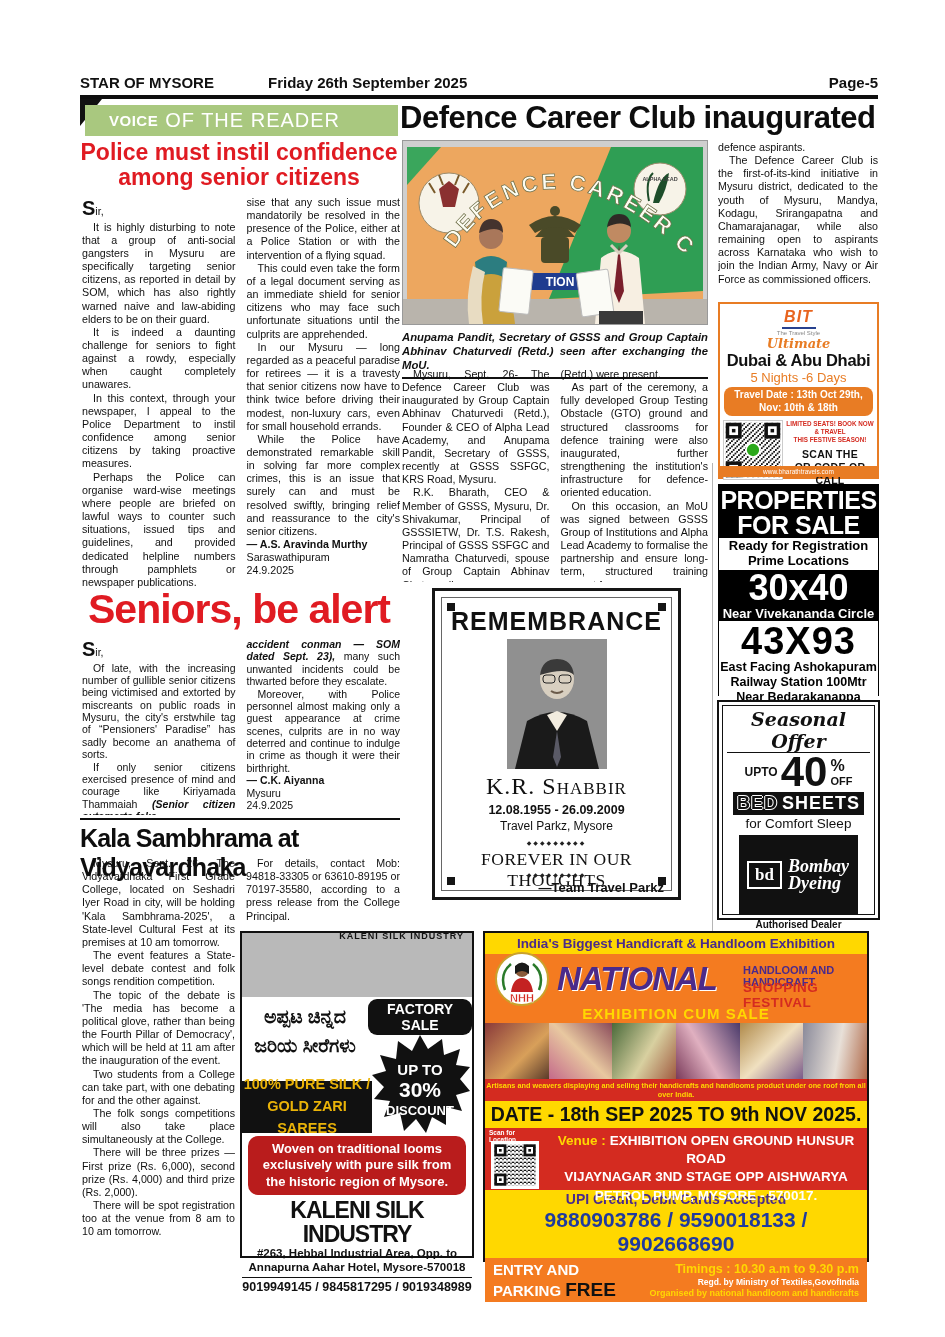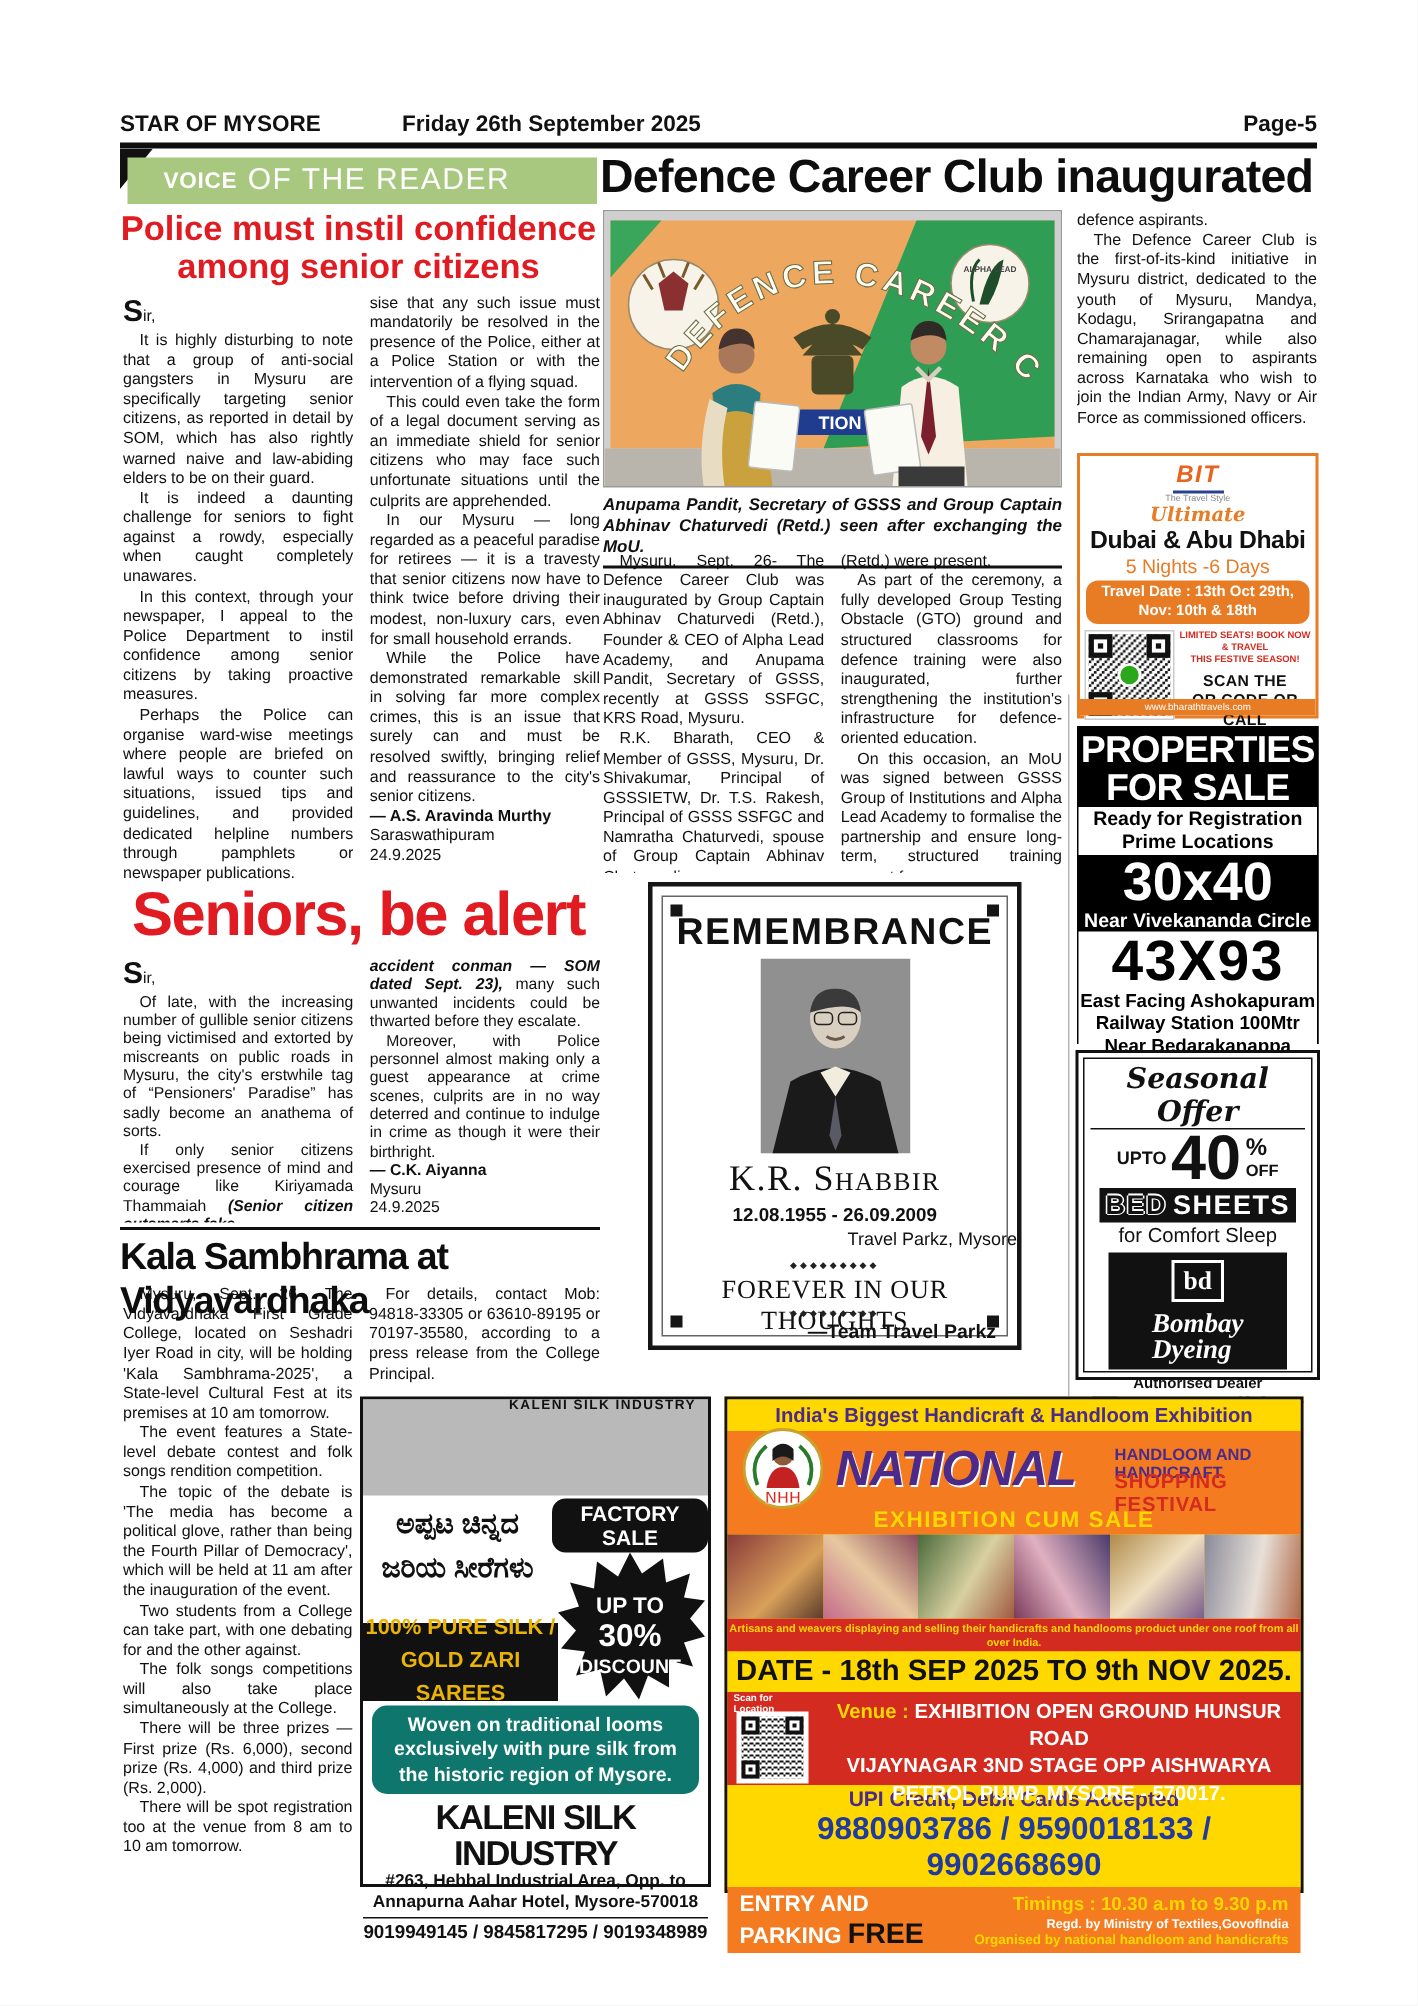--- a/index.html
+++ b/index.html
@@ -31,21 +31,21 @@
   .caption{font-weight:bold;font-style:italic;font-size:11.3px;line-height:1.25;text-align:justify;
            border-bottom:2px solid #111;padding-bottom:5px;}
   .ovh{overflow:hidden;}
   
   .rem{border:3px solid #151515;background:#fff;box-sizing:border-box;}
   .rem-inner{position:absolute;inset:6px;border:1px solid #666;}
   .remsq{position:absolute;width:8px;height:8px;background:#151515;}
   .rem-title{font-size:25px;font-weight:800;text-align:center;letter-spacing:1px;}
   .rem-name{font-family:"Liberation Serif",serif;font-variant:small-caps;font-size:24px;text-align:center;letter-spacing:1px;}
   .rem-dates{font-size:12.5px;font-weight:bold;text-align:center;}
-  .rem-org{font-size:12px;text-align:right;}
+  .rem-org{font-size:12px;text-align:center;}
   .rem-orn{font-size:6px;text-align:center;letter-spacing:2px;color:#222;}
   .rem-msg{font-family:"Liberation Serif",serif;font-size:17.5px;text-align:center;letter-spacing:.5px;}
   .rem-sign{font-size:13px;font-weight:800;text-align:right;padding-right:14px;}
   
   .travel{border:2px solid #e87c24;background:#fff;box-sizing:border-box;text-align:center;}
   .bitlogo{font-size:16px;font-weight:900;font-style:italic;color:#e8641e;letter-spacing:1px;}
   .bitbar{width:34px;height:2px;background:#27418f;margin:1px auto;}
   .bittag{font-size:6px;color:#888;}
   .ult{font-family:"DejaVu Serif",serif;font-style:italic;font-weight:bold;color:#e87c24;font-size:13px;}
   .dubai{font-size:16.5px;font-weight:900;color:#111;letter-spacing:-0.3px;}
@@ -65,38 +65,38 @@
   .bed{border:2px solid #111;background:#fff;box-sizing:border-box;text-align:center;}
   .bed-inner{position:absolute;inset:3px;border:1px solid #111;}
   .seasonal{font-family:"DejaVu Serif",serif;font-style:italic;font-weight:bold;font-size:19px;}
   .upto40{display:flex;justify-content:center;align-items:center;gap:3px;}
   .upto{font-size:12px;font-weight:800;}
   .pct40{font-size:42px;font-weight:900;line-height:.9;}
   .pctcol{display:flex;flex-direction:column;align-items:flex-start;font-weight:900;}
   .bedband{background:#111;color:#fff;margin:1px 8px;font-size:18px;font-weight:900;letter-spacing:1px;padding:1px 0;}
   .bedhollow{color:#111;text-shadow:-1px 0 #fff,1px 0 #fff,0 -1px #fff,0 1px #fff;margin-right:4px;}
   .comfort{font-size:13.5px;}
-  .bombay{background:#111;color:#fff;margin:4px 14px;display:flex;align-items:center;gap:6px;padding:5px 8px;flex-direction:column;}
+  .bombay{background:#111;color:#fff;margin:4px 14px;display:flex;align-items:center;gap:6px;padding:23px 8px;}
   .bdlogo{border:2px solid #fff;color:#fff;font-family:"Liberation Serif",serif;font-weight:bold;font-size:17px;padding:2px 6px;}
   .bombaytxt{font-family:"Liberation Serif",serif;font-style:italic;font-weight:bold;font-size:18px;line-height:.95;text-align:left;}
   .dealer{font-size:10px;font-weight:bold;}
   .vastra{font-size:17px;font-weight:800;display:flex;align-items:center;justify-content:center;gap:4px;}
   .wlogo{background:#222;color:#fff;font-size:10px;font-weight:bold;padding:1px 4px;}
   .bphone{font-size:12.5px;font-weight:800;}
   .baddr{font-size:10.5px;font-weight:bold;line-height:1.25;}
   
   .mys{border:2px solid #111;background:#fff;box-sizing:border-box;}
   .myslogoband{background:#b9b9b9;text-align:center;padding-top:2px;}
   .myslogo{font-family:"Liberation Serif",serif;font-weight:bold;font-size:42px;letter-spacing:-2px;line-height:1;}
   .paisley{display:inline-block;width:17px;height:26px;background:#111;border-radius:50% 50% 50% 4px;transform:rotate(18deg);margin:0 1px;}
   .myssub{font-size:9px;font-weight:bold;letter-spacing:1px;text-align:right;padding-right:8px;margin-top:-4px;}
   .kan{font-size:19px;font-weight:bold;line-height:1.5;text-align:center;}
   .factory{background:#111;color:#fff;font-weight:900;font-size:14px;border-radius:9px;padding:2px 8px;display:inline-block;}
   .silkband{background:#111;color:#eab308;font-weight:900;font-size:14.5px;line-height:1.5;text-align:center;display:flex;flex-direction:column;justify-content:center;}
-  .woven{background:#0f766e;color:#fff;font-weight:bold;font-size:13px;line-height:1.25;border-radius:10px;margin:3px 6px;padding:5px 7px;text-align:center;}
+  .woven{background:#b91c1c;color:#fff;font-weight:bold;font-size:13px;line-height:1.25;border-radius:10px;margin:3px 6px;padding:5px 7px;text-align:center;}
   .kaleni{font-size:23px;font-weight:900;letter-spacing:-1px;text-align:center;line-height:1.05;}
   .mysaddr{font-size:11.5px;font-weight:bold;text-align:center;line-height:1.25;}
   .mysphones{font-size:12.5px;font-weight:800;text-align:center;border-top:1.5px solid #111;margin-top:2px;padding-top:2px;}
   
   .nh{border:2px solid #111;box-sizing:border-box;background:#ffd800;}
   .nh-top{background:#ffd800;color:#4b2a8a;font-weight:800;font-size:13.5px;text-align:center;padding:3px 0;}
   .nh-logo-band{background:#f47b20;position:relative;height:50px;}
   .nh-national{color:#4b2a8a;font-weight:900;font-size:33px;font-style:italic;letter-spacing:-1px;position:absolute;left:72px;top:6px;text-shadow:1px 1px 0 #fff;}
   .nh-hh{color:#4b2a8a;font-weight:800;font-size:11px;position:absolute;left:258px;top:10px;}
   .nh-fest{color:#d42b20;font-weight:800;font-size:13.5px;position:absolute;left:258px;top:26px;letter-spacing:.5px;}

